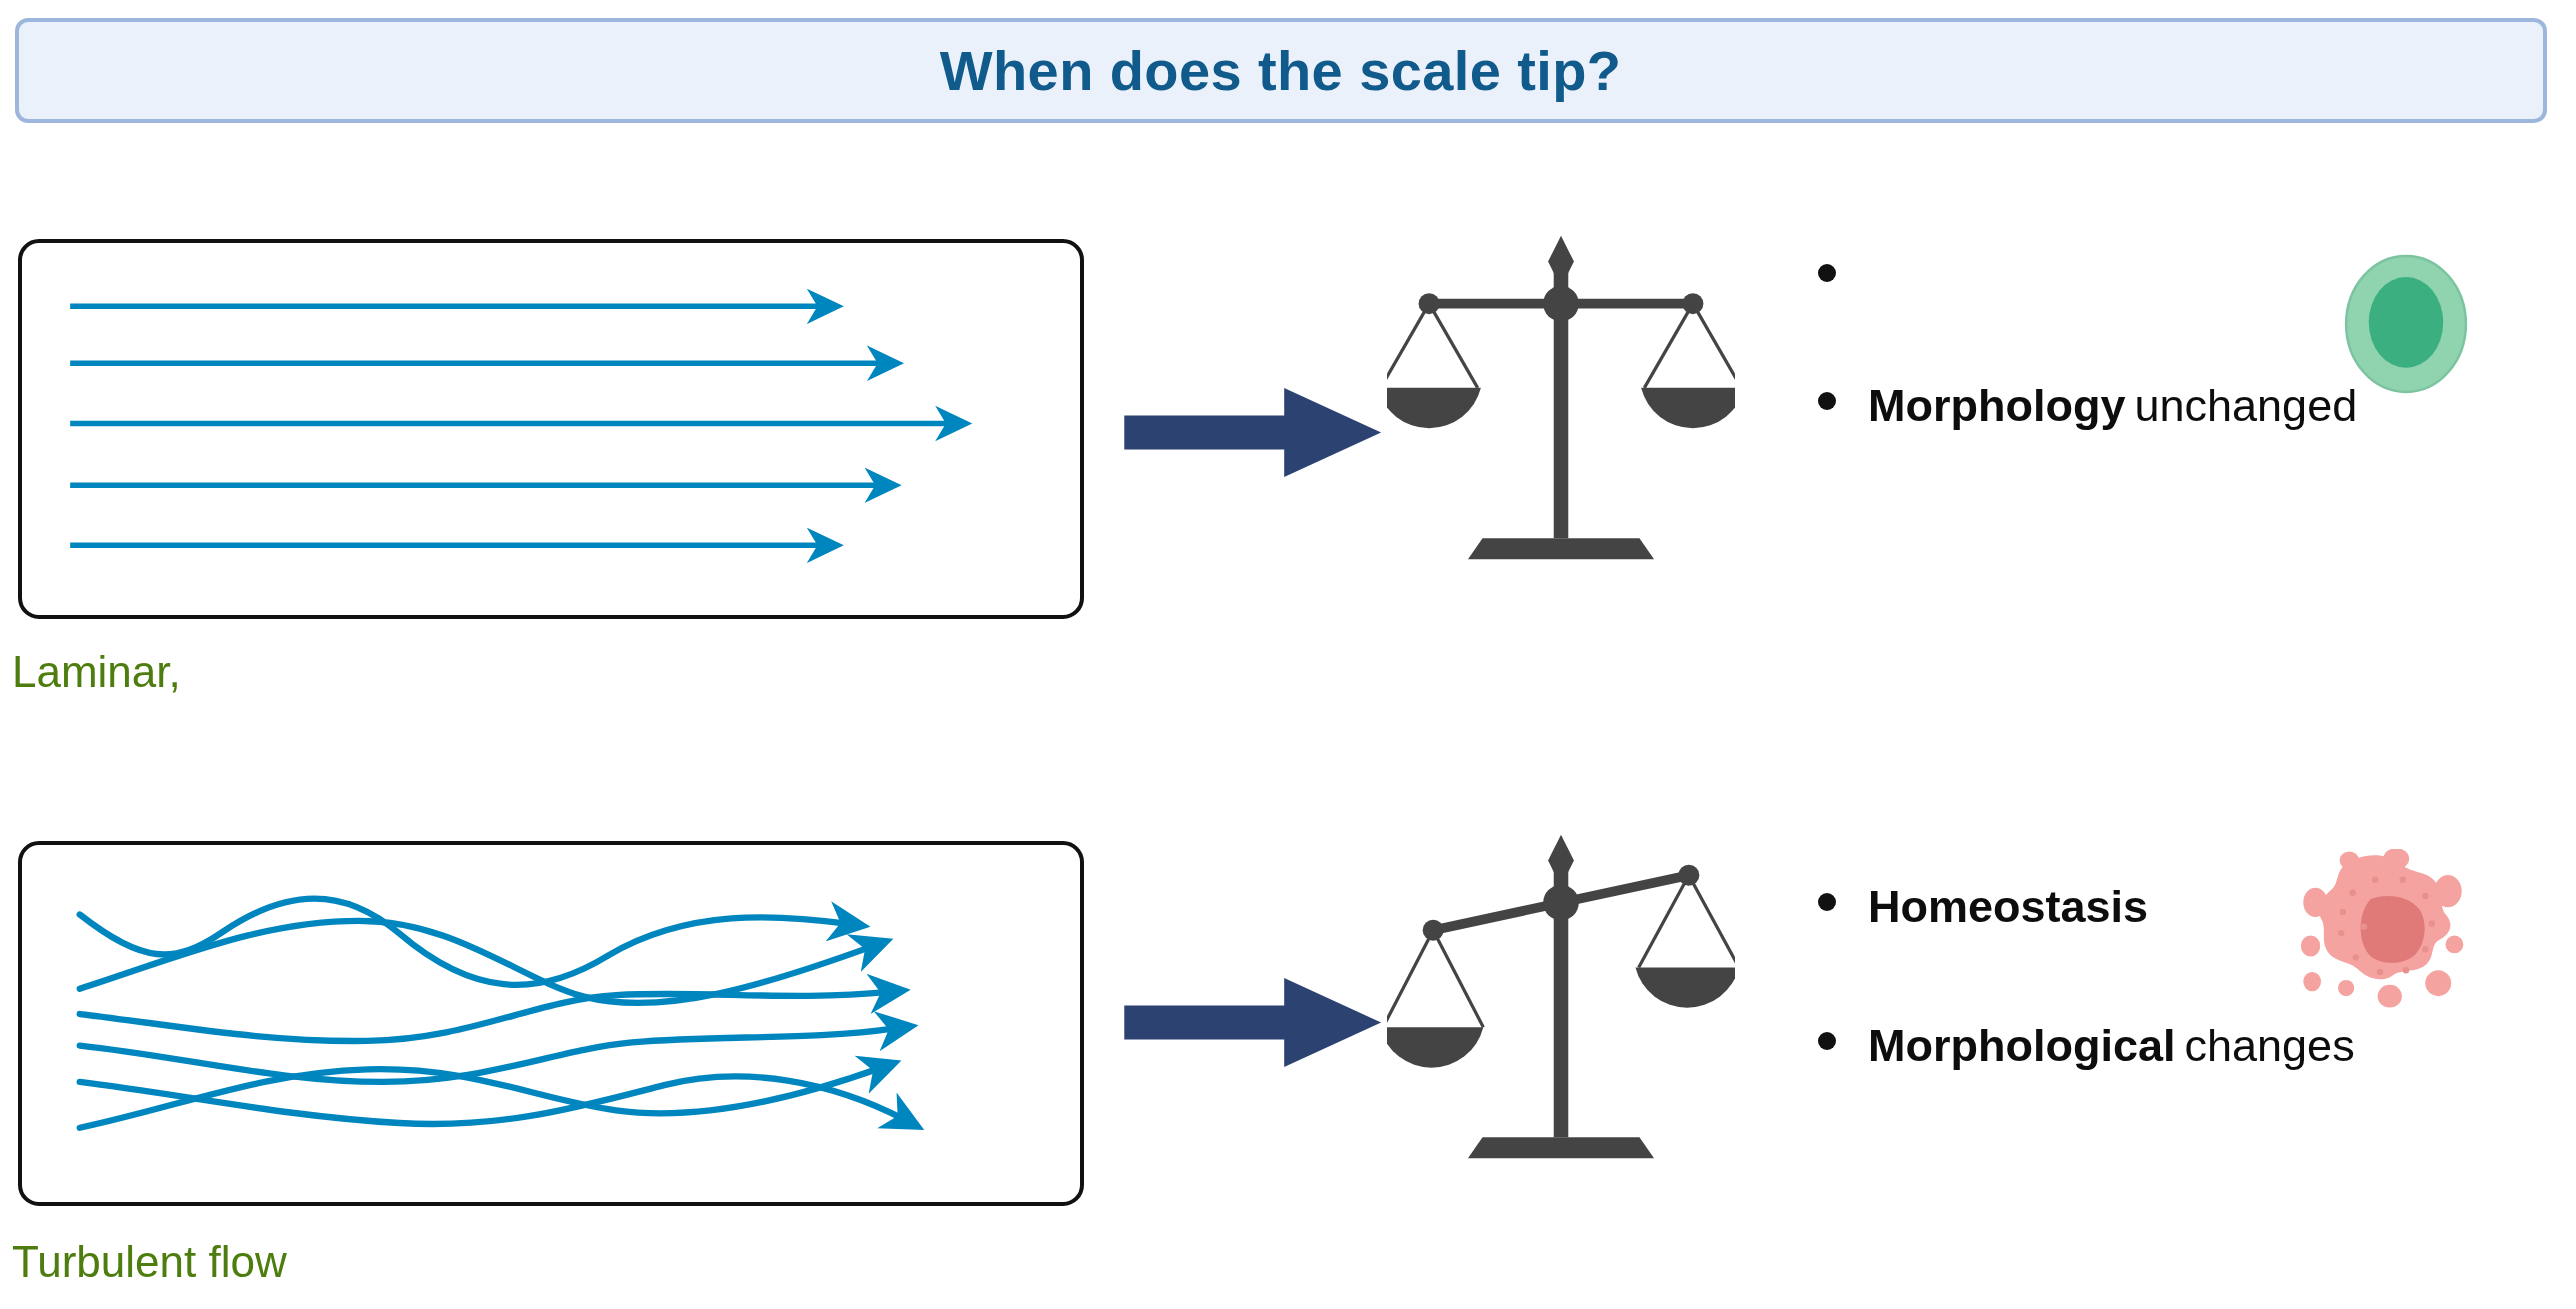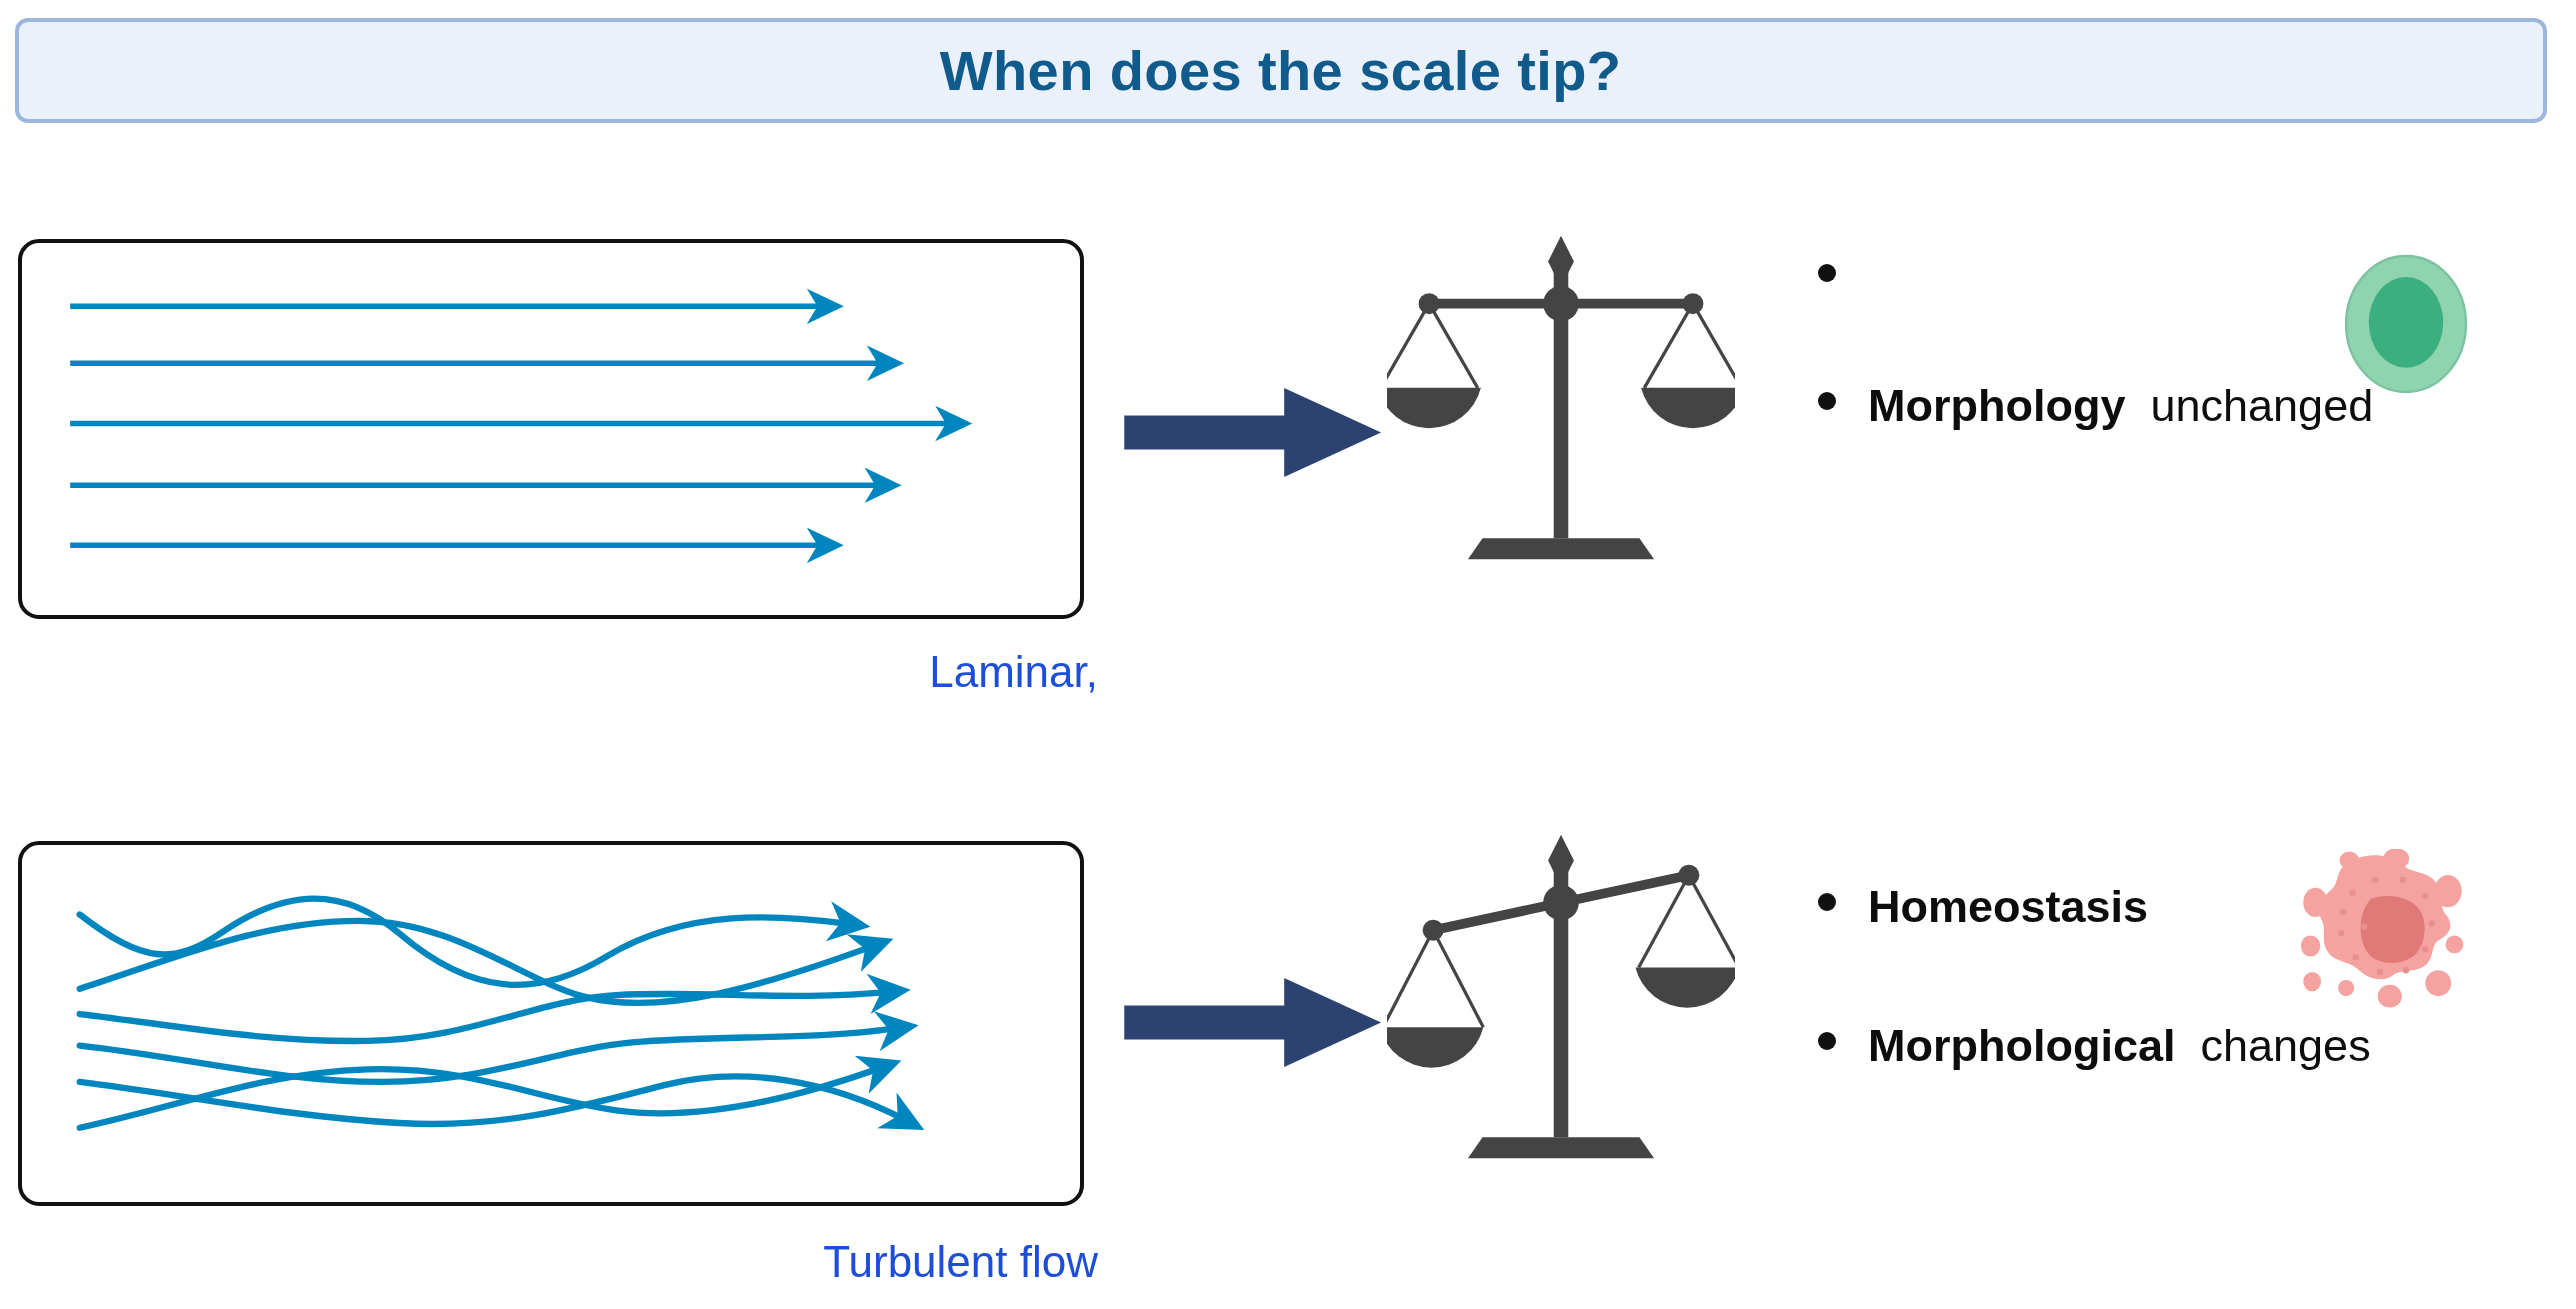--- a/index.html
+++ b/index.html
@@ -49,23 +49,23 @@
   }
   #laminar-box { left: 18px; top: 239px; width: 1066px; height: 380px; }
   #turbulent-box { left: 18px; top: 841px; width: 1066px; height: 365px; }
 
   .flow-svg { position: absolute; left: 0; top: 0; width: 100%; height: 100%; }
 
   
   .flow-caption {
     position: absolute;
     width: 1066px;
-    left: 32px;
-    text-align: right;
-    color: #1d4ed8;
+    left: 12px;
+    text-align: left;
+    color: #4d7c0f;
     font-size: 44px;
     line-height: 1.13;
   }
   #laminar-caption { top: 647px; }
   #turbulent-caption { top: 1237px; }
 
   
   .navy-arrow { position: absolute; }
   #navy-arrow-1 { left: 1124px; top: 380px; width: 259px; height: 105px; }
   #navy-arrow-2 { left: 1124px; top: 970px; width: 259px; height: 105px; }
@@ -91,21 +91,21 @@
   .bullet-dot {
     width: 18px; height: 18px;
     border-radius: 50%;
     background: #111;
     margin-right: 32px;
     flex: 0 0 auto;
     position: relative;
     top: -11.3px;
   }
   .bullet-strong { font-weight: bold; }
-  .bullet-rest { font-weight: normal; margin-left: 25px; }
+  .bullet-rest { font-weight: normal; margin-left: 9px; }
 
   
   .cell-icon { position: absolute; }
   #cell-healthy { left: 2325px; top: 243px;  width: 162px; height: 170px; }
   #cell-damaged { left: 2296px; top: 849px; width: 194px; height: 186px; }
 </style>
 </head>
 <body>
 
 <div id="title-banner">

